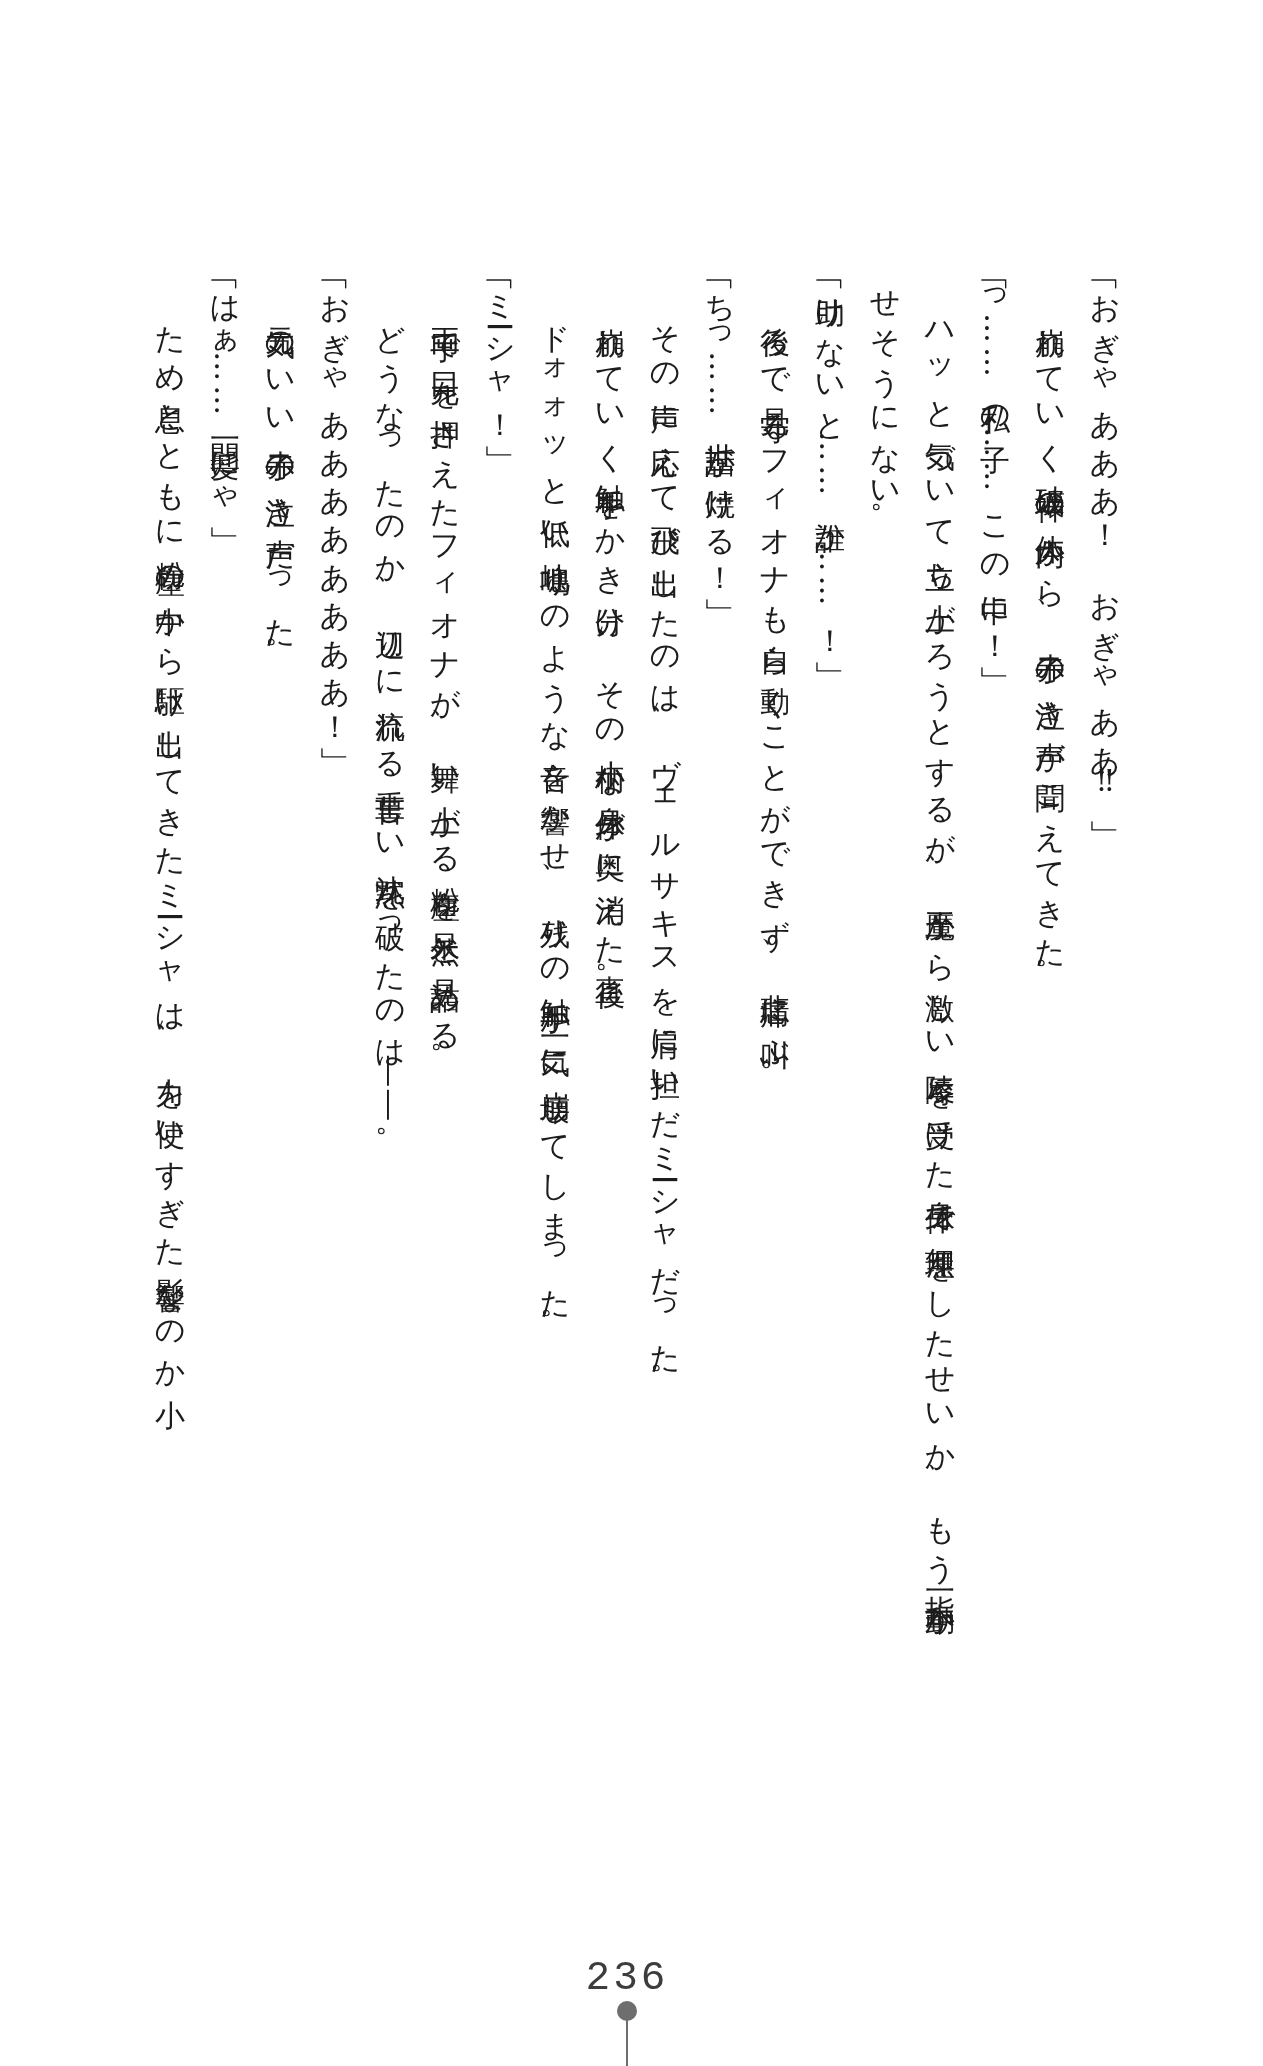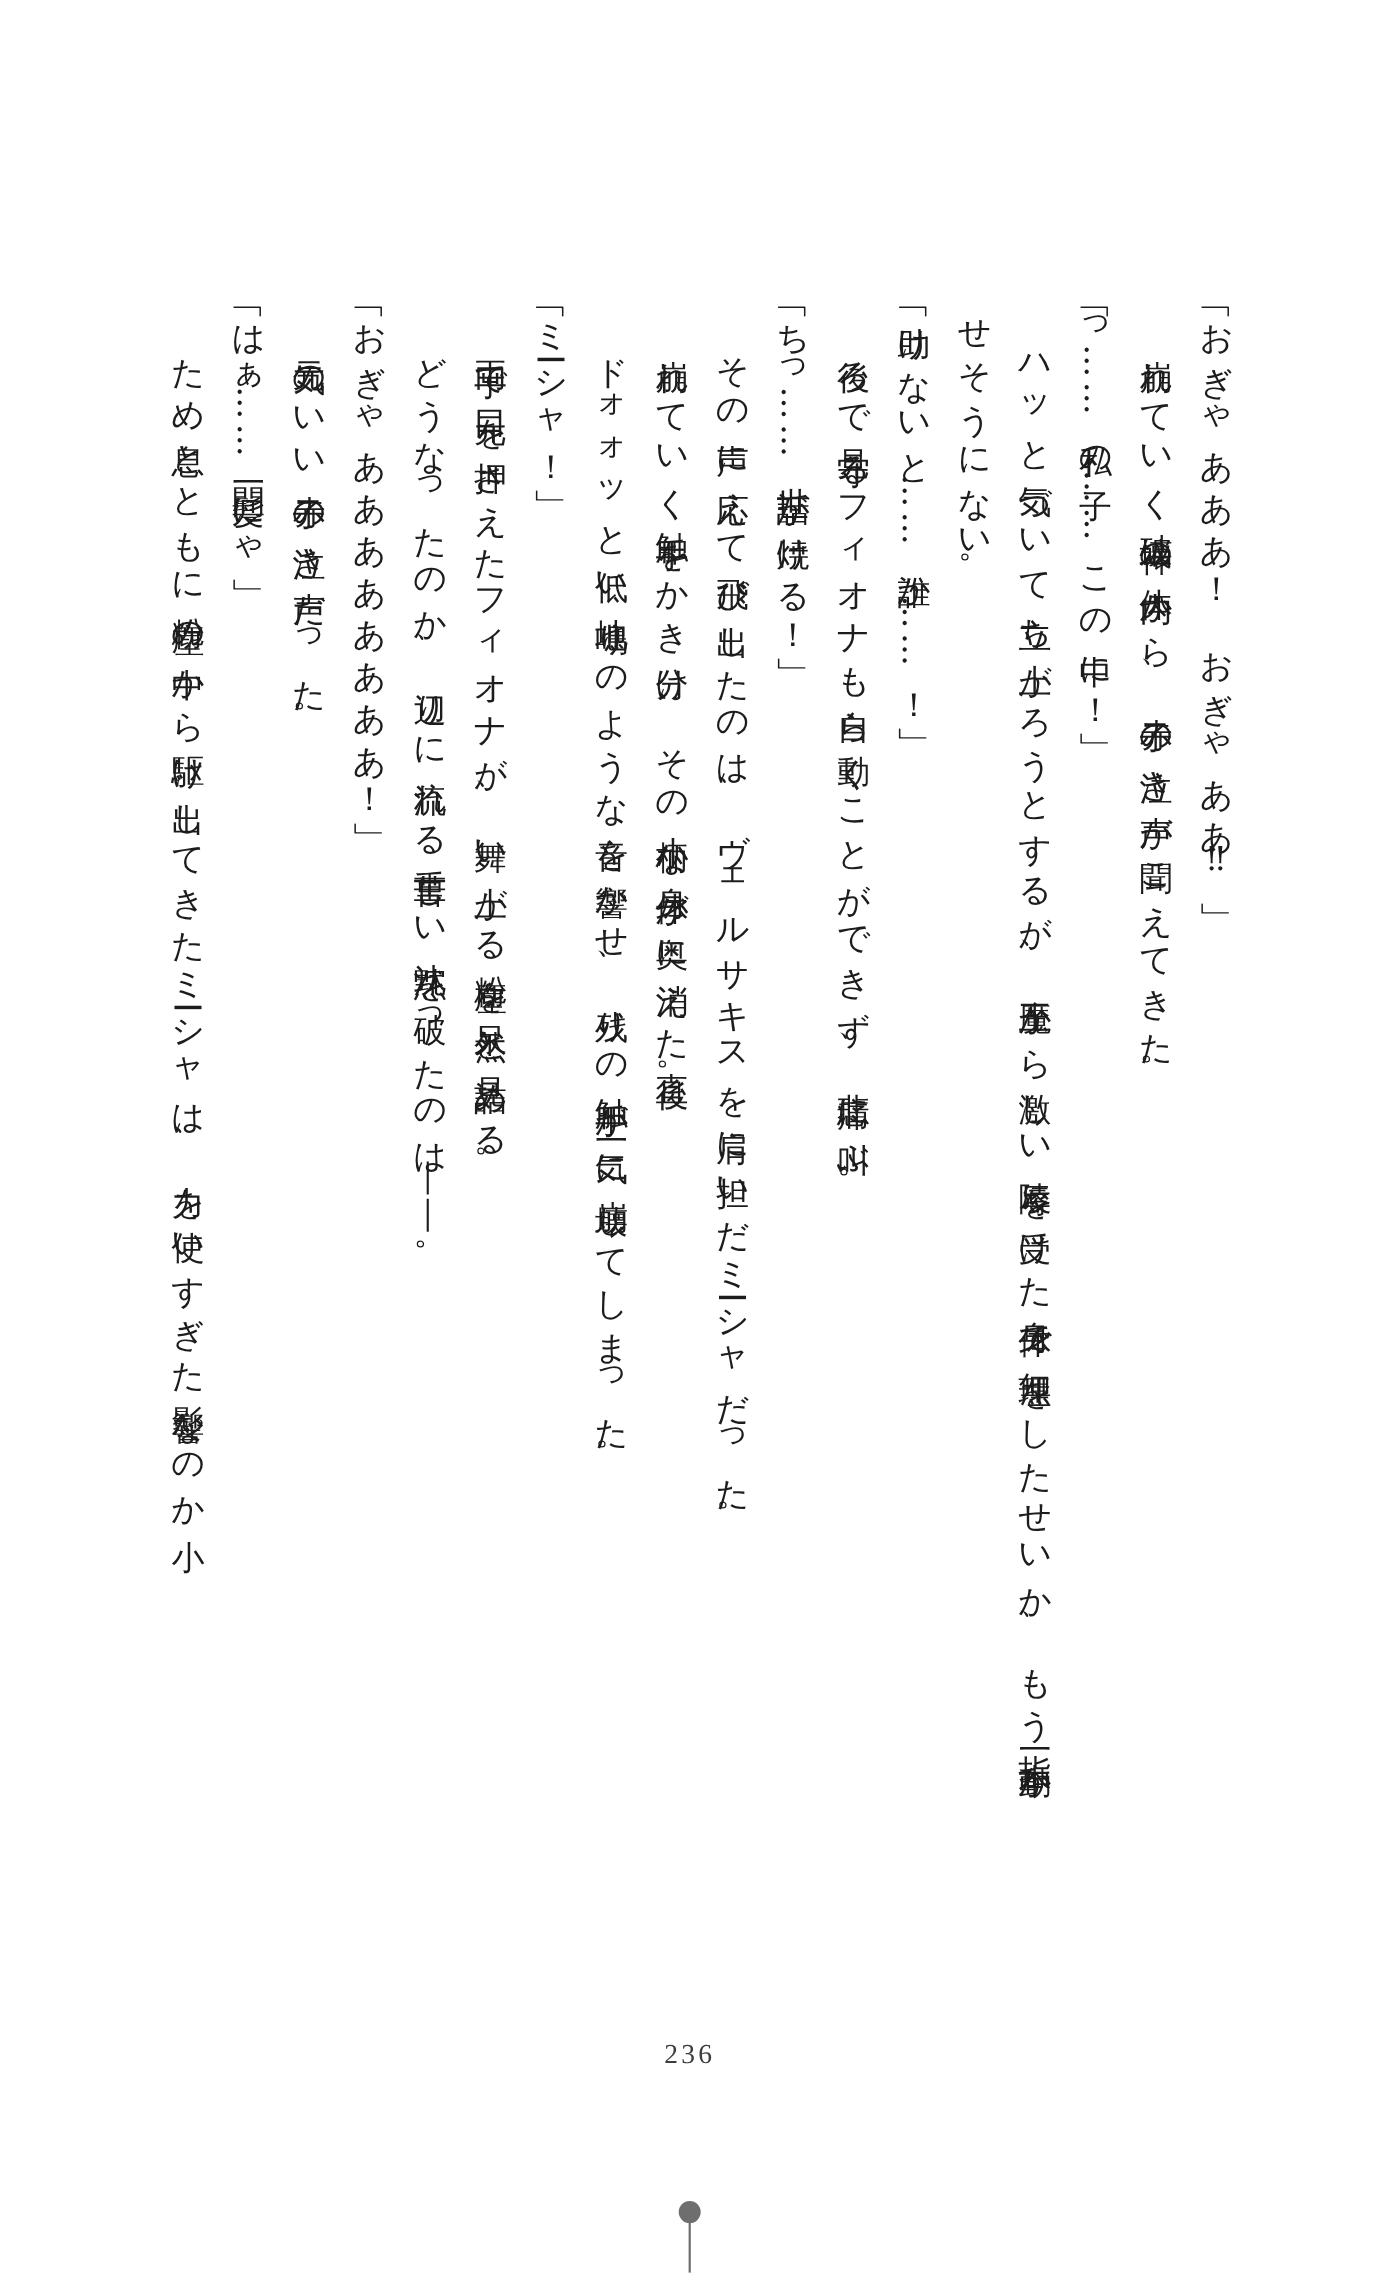--- a/index.html
+++ b/index.html
@@ -41,25 +41,25 @@
   .text-block p.narrative {
     text-indent: 34px; 
   }
   .text-block p.dialogue {
     text-indent: 0;
   }
   
   .page-number {
     position: absolute;
     left: 560px;
-    top: 1854px;
+    top: 1955px;
     width: 134px;
     text-align: center;
-    font-family: Liberation Serif, serif;
-    font-size: 25px;
+    font-family: Liberation Mono, monospace;
+    font-size: 41px;
     letter-spacing: 3px;
     color: #3d3d3d;
   }
   .ornament-circle {
     position: absolute;
     left: 617px;
     top: 2001px;
     width: 20px;
     height: 20px;
     border-radius: 50%;

